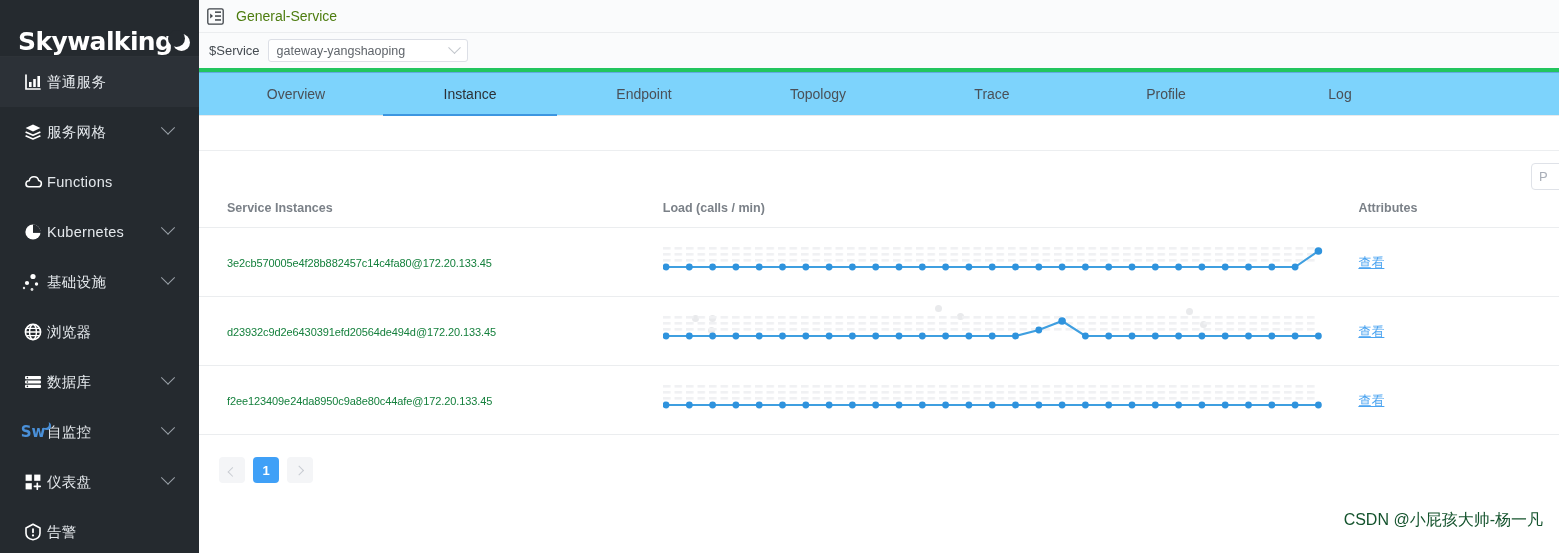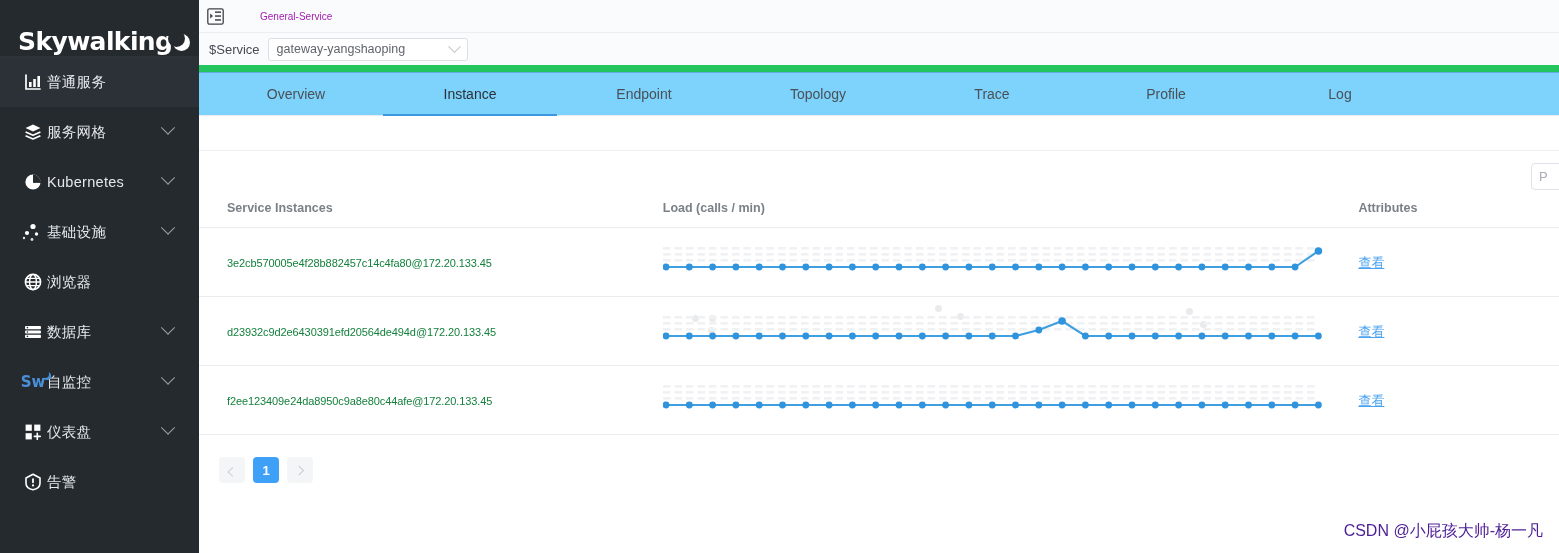--- a/index.html
+++ b/index.html
@@ -128,29 +128,28 @@
     flex: 0 0 33px;
   }
   .collapse-icon {
     width: 17px; height: 17px;
     flex: 0 0 17px;
     margin-right: 12px;
     cursor: pointer;
     color: #3f4449;
   }
   .topbar-title {
-    font-size: 10px;
-    color: #a21caf;
-    margin-left: 24px;
+    font-size: 14px;
+    color: #4d7c0f;
   }
 
   .selectbar {
     height: 39px;
     background: #fafbfc;
-    border-bottom: 7px solid #22c55e;
+    border-bottom: 4px solid #22c55e;
     display: flex; align-items: center;
     padding-left: 10px;
     flex: 0 0 39px;
   }
   .sel-label {
     font-size: 13px;
     color: #464c52;
     margin-right: 8px;
   }
   .sel-box {
@@ -297,23 +296,23 @@
   .pg .chev {
     width: 7px; height: 7px;
     border-top: 1.4px solid #c8ccd2;
     border-right: 1.4px solid #c8ccd2;
   }
   .pg.prev .chev { transform: rotate(-135deg) translate(-1px,-1px); }
   .pg.next .chev { transform: rotate(45deg) translate(-1px,1px); }
 
   .watermark {
     position: absolute;
-    right: 16px; bottom: 11px;
+    right: 16px; bottom: 22px;
     font-size: 16px;
-    color: #4c1d95;
+    color: #14532d;
     white-space: nowrap;
     pointer-events: none;
   }
 </style>
 </head>
 <body>
 
 <div class="app">
 
   <aside class="sidebar">
@@ -341,20 +340,28 @@
           <svg width="20" height="20" viewBox="0 0 20 20">
               <path d="M10 2.5 2.6 6 10 9.5 17.4 6z" fill="#fff"></path>
               <path d="M2.6 10 10 13.3 17.4 10" stroke="#fff" stroke-width="1.7" fill="none" stroke-linejoin="round"></path>
               <path d="M2.6 13.8 10 17 17.4 13.8" stroke="#fff" stroke-width="1.7" fill="none" stroke-linejoin="round"></path>
             </svg>
         </span>
         <span class="nav-label">服务网格</span>
         <span class="nav-chevron"></span>
       </div>
 
+      <div class="nav-item">
+        <span class="nav-icon">
+          <svg width="21" height="21" viewBox="0 0 22 22">
+              <path d="M6 15.5h10a3.3 3.3 0 0 0 .4-6.57A5 5 0 0 0 6.6 9.1 3.2 3.2 0 0 0 6 15.5z" fill="none" stroke="#fff" stroke-width="1.6" stroke-linejoin="round"></path>
+            </svg>
+        </span>
+        <span class="nav-label">Functions</span>
+      </div>
 
       <div class="nav-item">
         <span class="nav-icon">
           <svg width="20" height="20" viewBox="0 0 20 20">
               <circle cx="10" cy="10" r="7.6" fill="#fff"></circle>
               <path d="M10 10 V2.4 A7.6 7.6 0 0 1 17.6 10z" fill="#252a2f"></path>
               <rect x="10" y="9.1" width="8" height="1.8" fill="#252a2f"></rect>
             </svg>
         </span>
         <span class="nav-label">Kubernetes</span>

